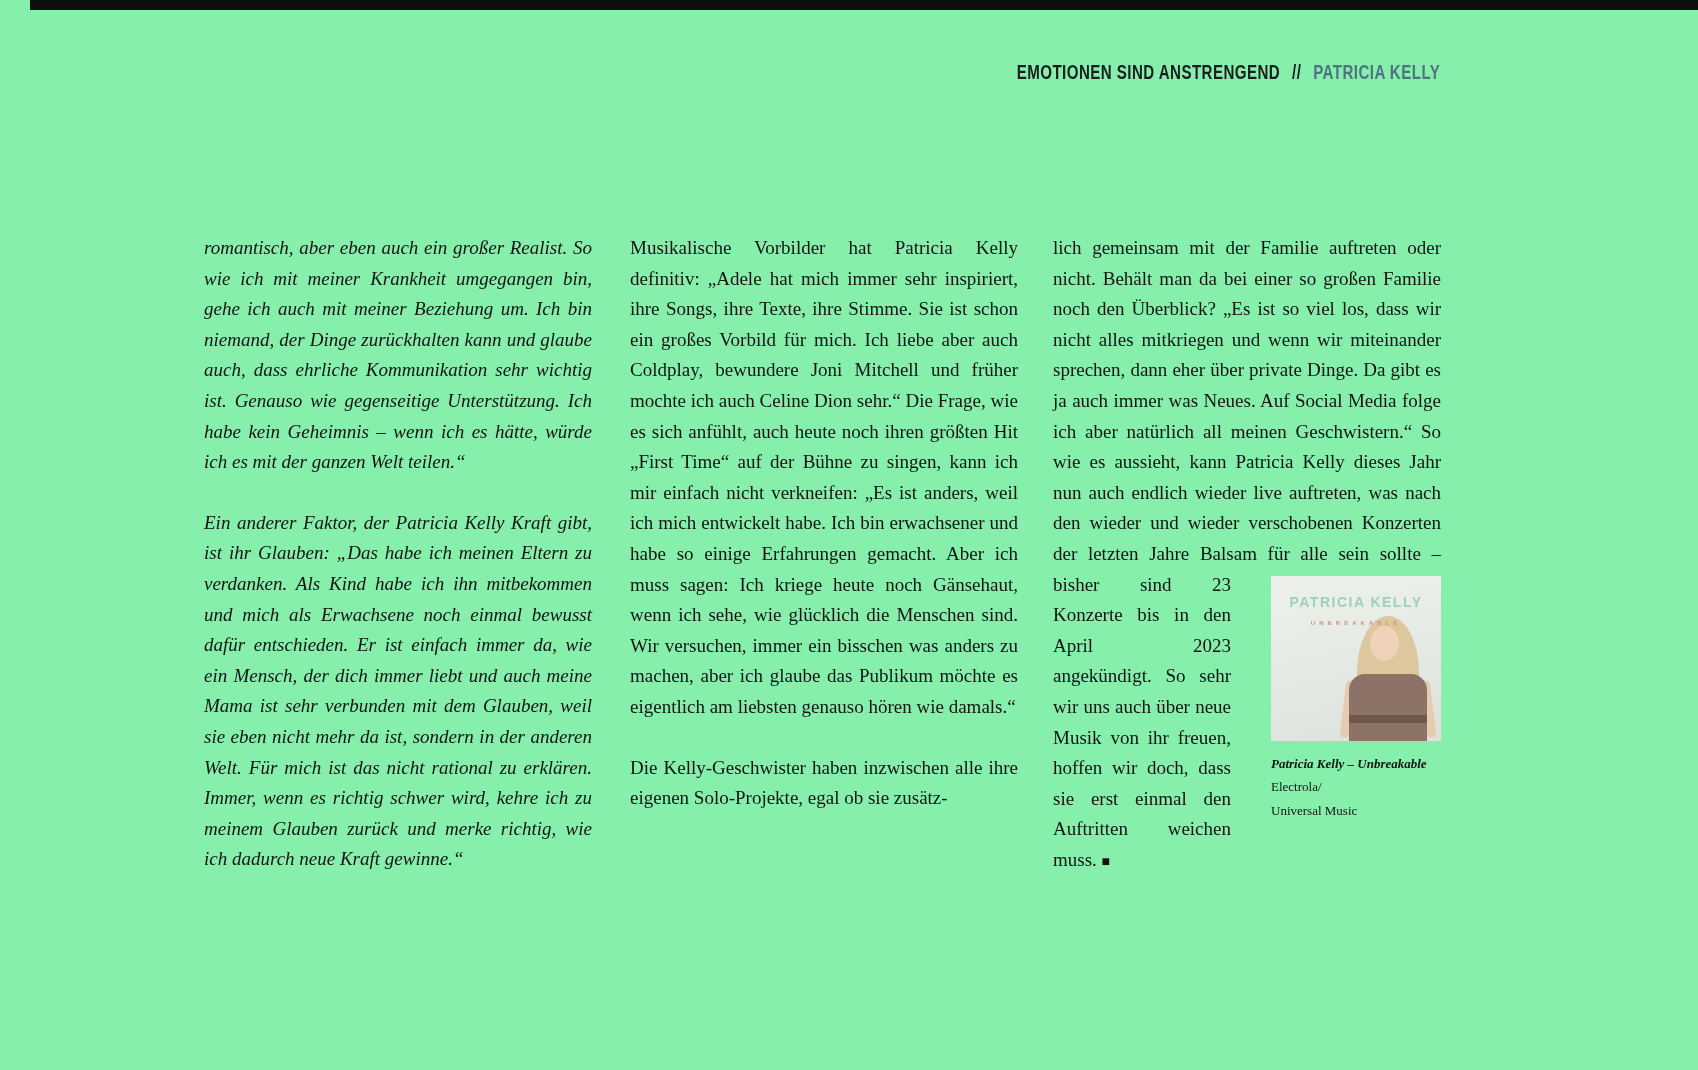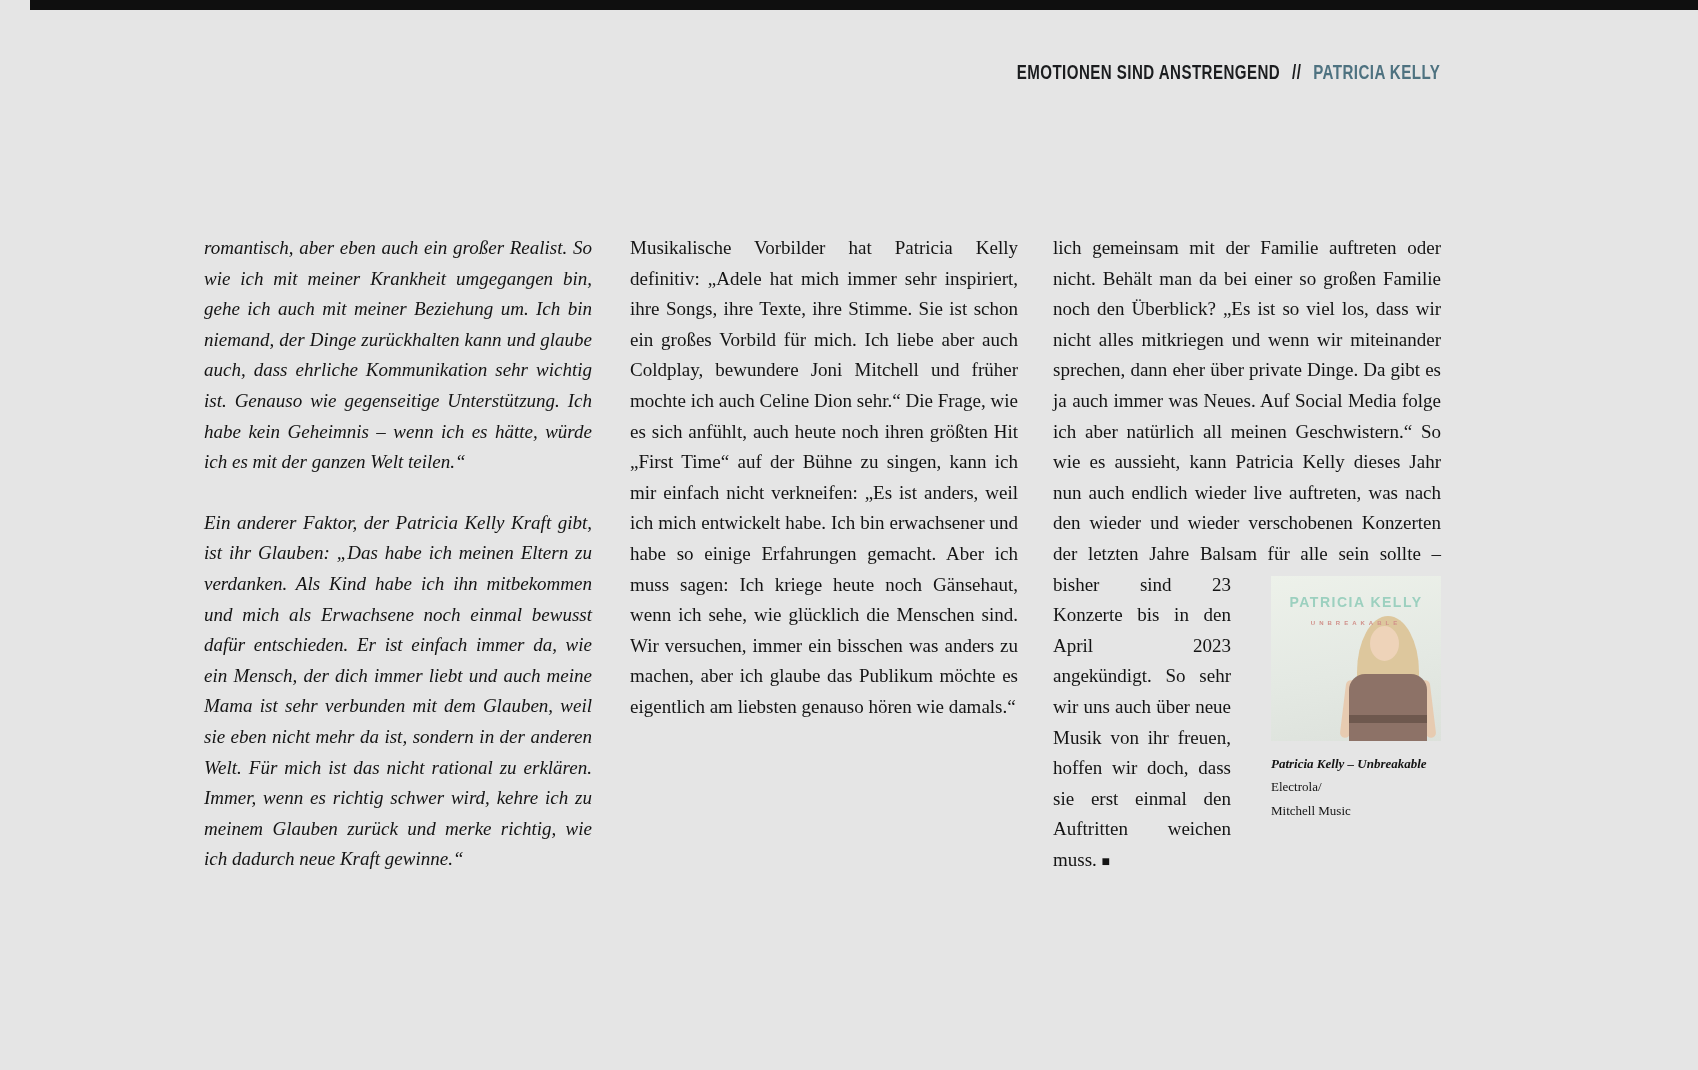--- a/index.html
+++ b/index.html
@@ -1,16 +1,16 @@
 <!DOCTYPE html>
 <html lang="de"><head>
 <meta charset="utf-8">
 <style>
   html,body{margin:0;padding:0;background:#ffffff;}
-  .page{position:relative;width:1698px;height:1070px;background:#e5e5e5;overflow:hidden;
+  .page{position:relative;width:1698px;height:1070px;background:#86efac;overflow:hidden;
         font-family:"Liberation Serif","DejaVu Serif",serif;color:#141414;}
   .top-bar{position:absolute;top:0;left:30px;right:0;height:10px;background:#0f0f0f;}
 
   .running-head{position:absolute;top:60px;right:258px;white-space:nowrap;
         transform:scaleX(0.72);transform-origin:100% 50%;
         font-family:"Liberation Sans","DejaVu Sans",sans-serif;font-weight:700;
         font-size:21px;letter-spacing:0.6px;color:#1b1d1f;}
   .rh-sep{margin:0 10px;color:#1b1d1f;}
   .rh-subject{color:#4e7280;}
 
@@ -62,38 +62,39 @@
     <span class="rh-subject">PATRICIA KELLY</span>
   </header>
 
   <div class="col col-1">
     <p>romantisch, aber eben auch ein großer Realist. So wie ich mit meiner Krankheit umgegangen bin, gehe ich auch mit meiner Beziehung um. Ich bin niemand, der Dinge zurückhalten kann und glaube auch, dass ehrliche Kommunikation sehr wichtig ist. Genauso wie gegenseitige Unterstützung. Ich habe kein Geheimnis – wenn ich es hätte, würde ich es mit der ganzen Welt teilen.“</p>
     <p>Ein anderer Faktor, der Patricia Kelly Kraft gibt, ist ihr Glauben: „Das habe ich meinen Eltern zu verdanken. Als Kind habe ich ihn mitbekommen und mich als Erwachsene noch einmal bewusst dafür entschieden. Er ist einfach immer da, wie ein Mensch, der dich immer liebt und auch meine Mama ist sehr verbunden mit dem Glauben, weil sie eben nicht mehr da ist, sondern in der anderen Welt. Für mich ist das nicht rational zu erklären. Immer, wenn es richtig schwer wird, kehre ich zu meinem Glauben zurück und merke richtig, wie ich dadurch neue Kraft gewinne.“</p>
   </div>
 
   <div class="col col-2">
     <p>Musikalische Vorbilder hat Patricia Kelly definitiv: „Adele hat mich immer sehr inspiriert, ihre Songs, ihre Texte, ihre Stimme. Sie ist schon ein großes Vorbild für mich. Ich liebe aber auch Coldplay, bewundere Joni Mitchell und früher mochte ich auch Celine Dion sehr.“ Die Frage, wie es sich anfühlt, auch heute noch ihren größten Hit „First Time“ auf der Bühne zu singen, kann ich mir einfach nicht verkneifen: „Es ist anders, weil ich mich entwickelt habe. Ich bin erwachsener und habe so einige Erfahrungen gemacht. Aber ich muss sagen: Ich kriege heute noch Gänsehaut, wenn ich sehe, wie glücklich die Menschen sind. Wir versuchen, immer ein bisschen was anders zu machen, aber ich glaube das Publikum möchte es eigentlich am liebsten genauso hören wie damals.“</p>
+    <p>Die Kelly-Geschwister haben inzwischen alle ihre eigenen Solo-Projekte, egal ob sie zusätz-</p>
   </div>
 
   <div class="col col-3">
     <p><span>lich gemeinsam mit der Familie auftreten oder nicht. Behält man da bei einer so großen Familie noch den Überblick? „Es ist so viel los, dass wir nicht alles mitkriegen und wenn wir miteinander sprechen, dann eher über private Dinge. Da gibt es ja auch immer was Neues. Auf Social Media folge ich aber natürlich all meinen Geschwistern.“ So wie es aussieht, kann Patricia Kelly dieses Jahr nun auch endlich wieder live auftreten, was nach den wieder und wieder verschobenen Konzerten der letzten Jahre Balsam für alle sein sollte – bisher</span>
       <span class="album-float">
         <span class="album-cover">
           <span class="w-hair"></span>
           <span class="w-arm w-arm-l"></span>
           <span class="w-arm w-arm-r"></span>
           <span class="w-dress"></span>
           <span class="w-belt"></span>
           <span class="w-face"></span>
           <span class="cover-title">PATRICIA KELLY</span>
           <span class="cover-sub">UNBREAKABLE</span>
         </span>
         <span class="album-caption">
           <span class="cap-title">Patricia Kelly – Unbreakable</span>
           <span class="cap-pub">Electrola/</span>
-          <span class="cap-pub">Mitchell Music</span>
+          <span class="cap-pub">Universal Music</span>
         </span>
       </span>
       <span>sind 23 Konzerte bis in den April 2023 angekündigt. So sehr wir uns auch über neue Musik von ihr freuen, hoffen wir doch, dass sie erst einmal den Auftritten weichen muss.</span>
       <span class="end-mark">■</span>
     </p>
   </div>
 </div>
 
 </body></html>

